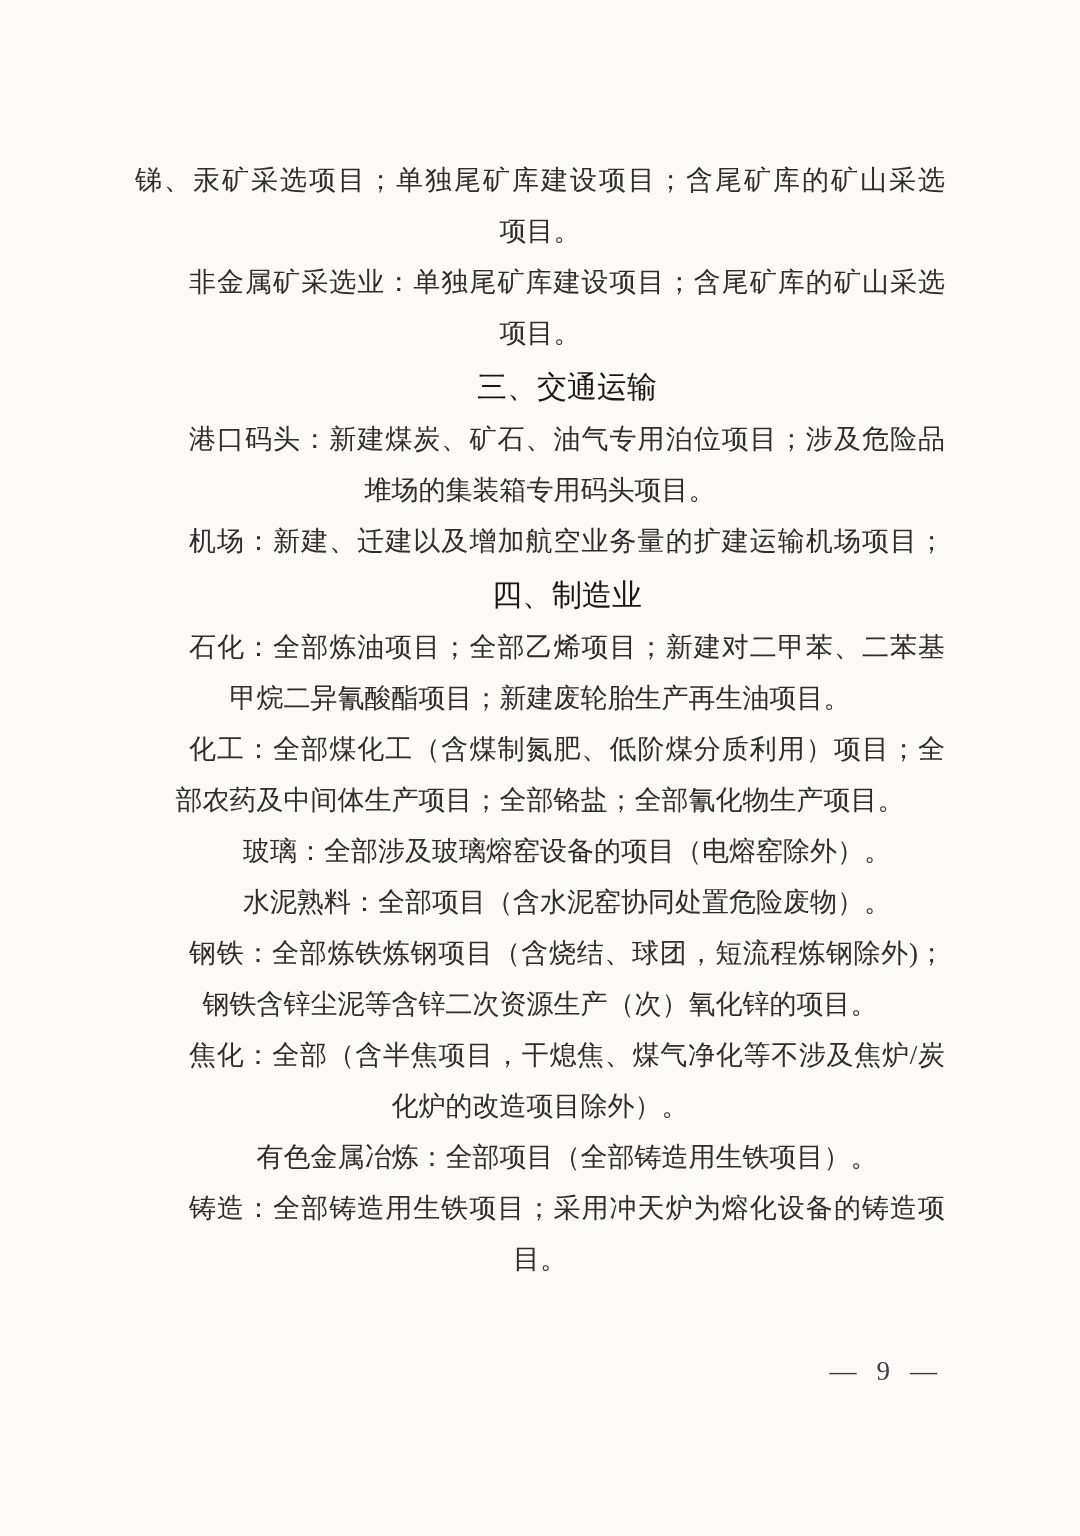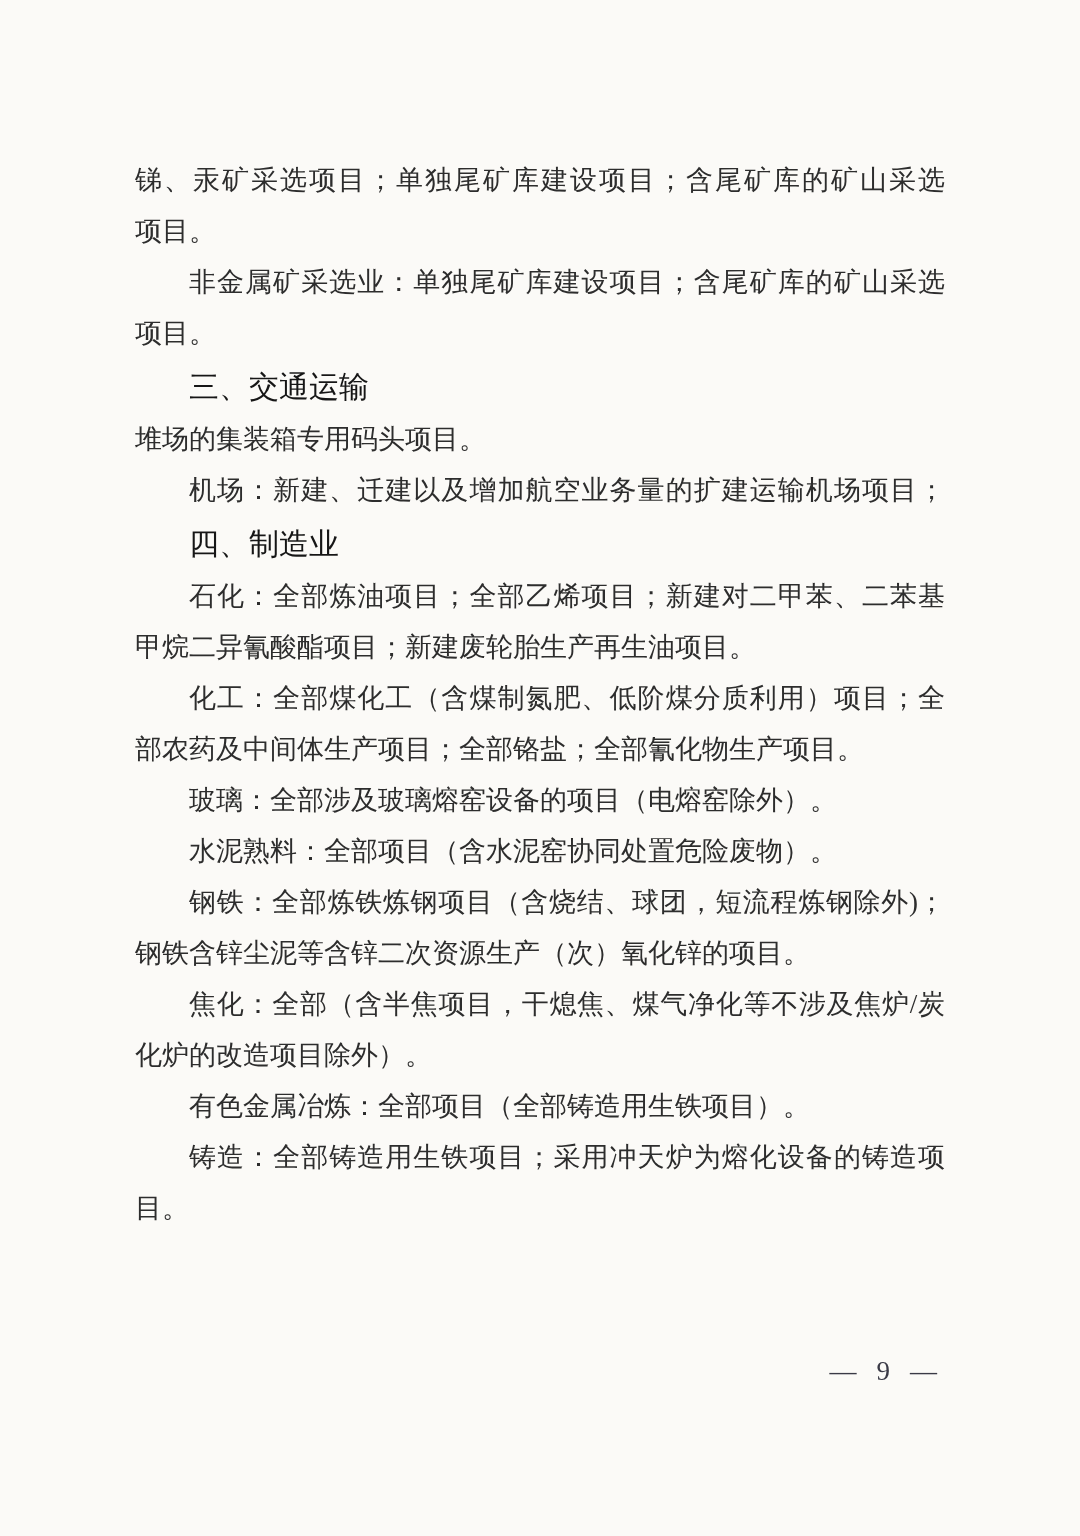--- a/index.html
+++ b/index.html
@@ -27,20 +27,21 @@
     width: 810px;
   }
   .line {
     width: 810px;
     height: 51px;
     line-height: 51px;
     font-size: 27px;
     white-space: nowrap;
     letter-spacing: 0;
     color: #2d2d2d;
+    text-align: center;
   }
   .line.just {
     white-space: normal;
     text-align: justify;
     text-align-last: justify;
     text-justify: inter-character;
   }
   .line.ind {
     text-indent: 54px;
     font-family: Liberation Serif, serif;
@@ -73,20 +74,21 @@
 </head>
 <body>
 
 <div class="page" style="background: rgb(251, 250, 247);">
   <div class="textblock">
       <div class="line just">锑、汞矿采选项目；单独尾矿库建设项目；含尾矿库的矿山采选</div>
       <div class="line">项目。</div>
       <div class="line just ind">非金属矿采选业：单独尾矿库建设项目；含尾矿库的矿山采选</div>
       <div class="line">项目。</div>
       <div class="line heading ind">三、交通运输</div>
+      <div class="line just ind">港口码头：新建煤炭、矿石、油气专用泊位项目；涉及危险品</div>
       <div class="line">堆场的集装箱专用码头项目。</div>
       <div class="line just ind">机场：新建、迁建以及增加航空业务量的扩建运输机场项目；</div>
       <div class="line heading ind">四、制造业</div>
       <div class="line just ind">石化：全部炼油项目；全部乙烯项目；新建对二甲苯、二苯基</div>
       <div class="line">甲烷二异氰酸酯项目；新建废轮胎生产再生油项目。</div>
       <div class="line just ind">化工：全部煤化工（含煤制氮肥、低阶煤分质利用）项目；全</div>
       <div class="line">部农药及中间体生产项目；全部铬盐；全部氰化物生产项目。</div>
       <div class="line ind">玻璃：全部涉及玻璃熔窑设备的项目（电熔窑除外）。</div>
       <div class="line ind">水泥熟料：全部项目（含水泥窑协同处置危险废物）。</div>
       <div class="line just ind">钢铁：全部炼铁炼钢项目（含烧结、球团，短流程炼钢除外)；</div>

